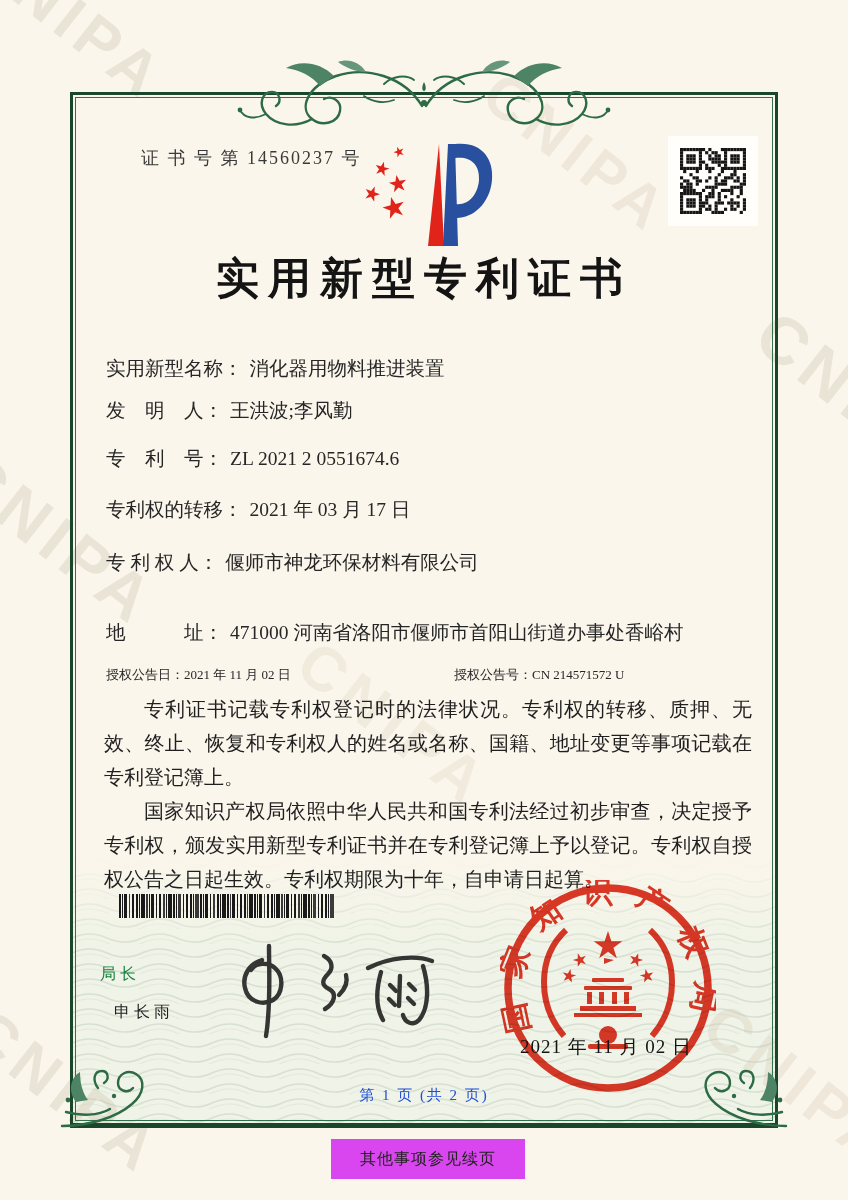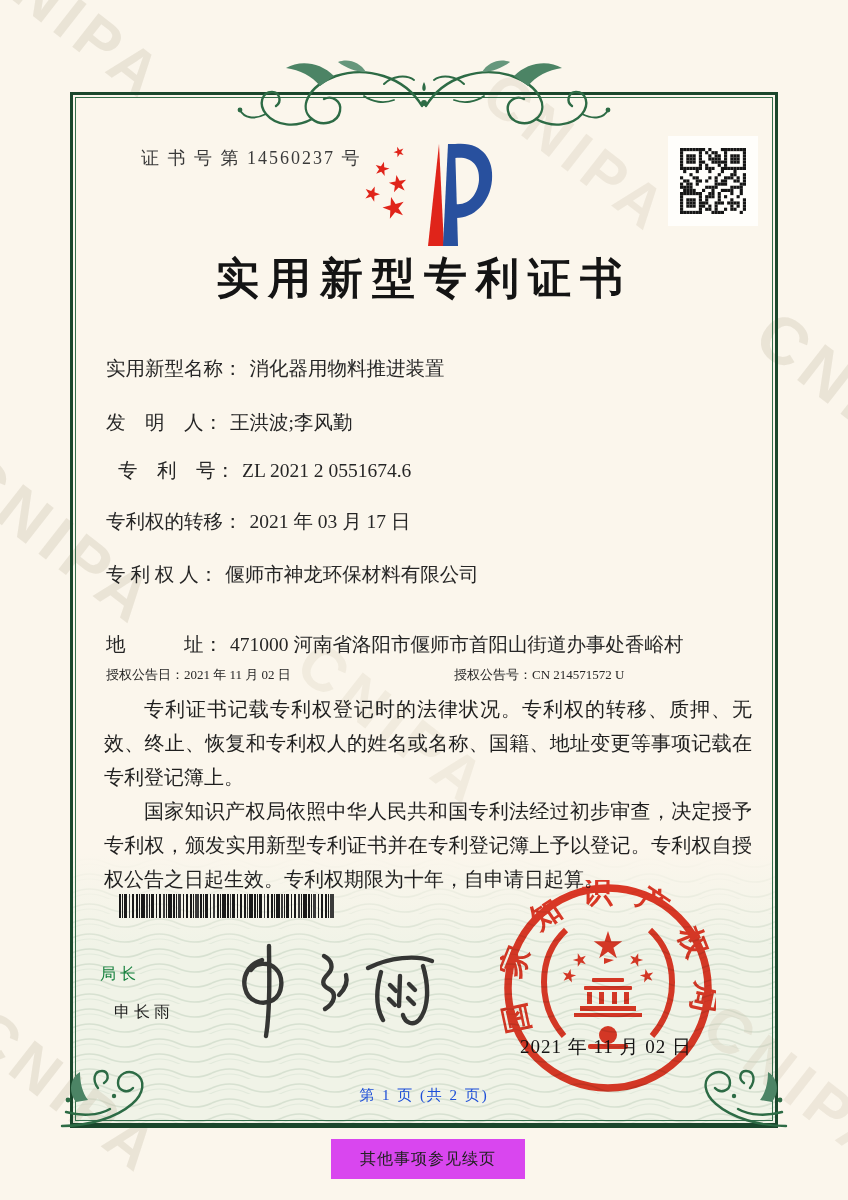--- a/index.html
+++ b/index.html
@@ -39,21 +39,21 @@
           display:flex; align-items:center; justify-content:center;}
   
   .title{
     position:absolute; left:0; top:250px; width:100%; z-index:5; text-align:center;
     font-size:43px; font-weight:bold; letter-spacing:9px; color:#141414;
   }
   
   .fields{position:absolute; left:106px; top:356px; width:620px; z-index:5; font-size:19.5px; color:#262626;}
   .frow{line-height:26px; white-space:nowrap;}
   .frow .fvalue{margin-left:7px;}
-  .fr-2{margin-top:28px;} .fr-3{margin-top:22px;margin-left:12px;} .fr-4{margin-top:25px;}
+  .fr-2{margin-top:16px;} .fr-3{margin-top:22px;} .fr-4{margin-top:25px;}
   .fr-5{margin-top:27px;} .fr-6{margin-top:44px;}
   .grant-row{position:absolute; left:106px; top:666px; width:640px; z-index:5; font-size:13px;
              display:flex; color:#262626; white-space:nowrap;}
   .grant-left{width:348px;}
   
   .body-text{position:absolute; left:104px; top:692px; width:648px; z-index:5;
              font-size:20px; line-height:34px; text-align:justify; color:#1f1f1f;}
   .body-text p{margin:0; text-indent:2em;}
   
   .barcode{position:absolute; left:119px; top:894px; z-index:5;}

